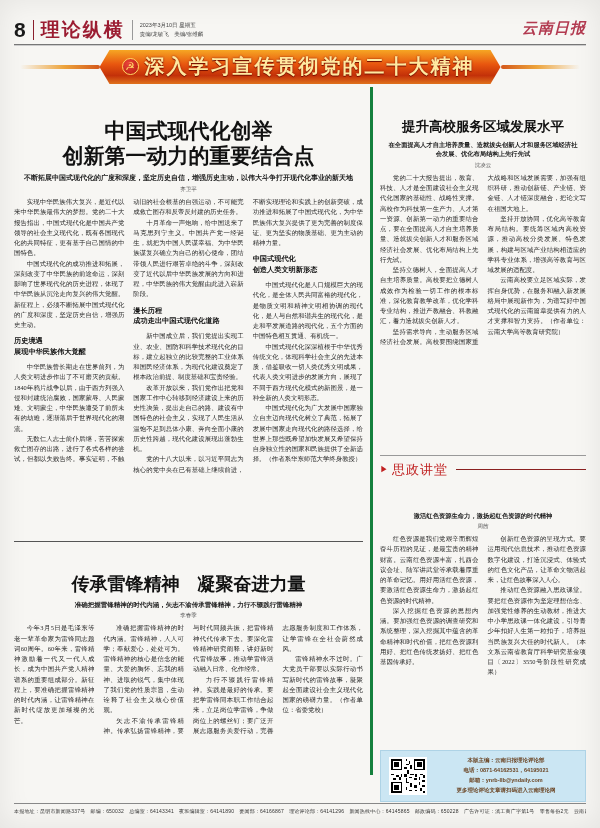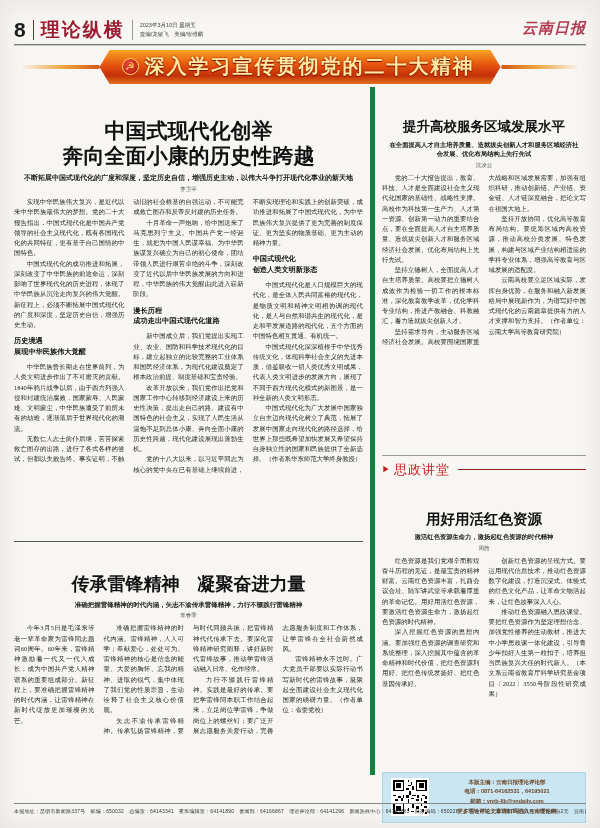--- a/index.html
+++ b/index.html
@@ -30,21 +30,21 @@
             box-shadow:0 1px 2px rgba(120,30,0,.5); }
   .emblem { display:inline-block; width:17px; height:17px; border-radius:50%;
             background:radial-gradient(circle at 35% 30%, #e8443a, #b3170c);
             border:1.5px solid #ffd766; color:#ffd766; font-size:11px; line-height:15px; text-align:center; }
   .banner-text { font-size:20px; font-weight:bold; color:#ffe9a0; letter-spacing:2px;
                  text-shadow:0 1px 0 #7a1200, 0 0 2px #8e1500; white-space:nowrap; }
 
   
   .content { display:flex; margin-top:4px; height:688px; }
   .col-left { width:356px; padding-right:7px; }
-  .col-right { width:216px; border-left:5px solid #15803d; padding-left:7px; }
+  .col-right { width:216px; border-left:3px solid #15803d; padding-left:7px; }
 
   article { display:block;margin-top:32px; }
   .h-main { text-align:center; font-weight:bold; color:#111; font-size:21px; line-height:1.18; margin-top:2px; }
   .h-mid  { text-align:center; font-weight:bold; color:#111; font-size:18px; line-height:1.2; margin-top:2px; }
   .h-right{ text-align:center; font-weight:bold; color:#111; font-size:13.5px; line-height:1.25; margin-top:3px; }
   .subtitle { text-align:center; font-weight:bold; font-size:7px; color:#222; margin-top:4px; line-height:1.5; padding:0 6px; }
   .byline { text-align:center; font-size:5.5px; color:#555; margin:3px 0 4px 0; }
 
   .body { font-family:"Liberation Serif", serif; font-size:6.4px; line-height:1.6; color:#262626;
           text-align:justify; overflow:hidden; column-gap:9px; }
@@ -104,21 +104,21 @@
     <div class="wing r"></div>
   </div>
 
   <div class="content">
 
     <div class="col-left">
 
       <article>
         <h1 class="h-main">
           <span>中国式现代化创举</span><br>
-          <span>奔向全面小康的历史性跨越</span>
+          <span>创新第一动力的重要结合点</span>
         </h1>
         <div class="subtitle">不断拓展中国式现代化的广度和深度，坚定历史自信，增强历史主动，以伟大斗争打开现代化事业的新天地</div>
         <div class="byline">齐卫平</div>
         <div class="body cols3">
           <p>实现中华民族伟大复兴，是近代以来中华民族最伟大的梦想。党的二十大报告指出，中国式现代化是中国共产党领导的社会主义现代化，既有各国现代化的共同特征，更有基于自己国情的中国特色。</p>
           <p>中国式现代化的成功推进和拓展，深刻改变了中华民族的前途命运，深刻影响了世界现代化的历史进程，体现了中华民族从沉沦走向复兴的伟大觉醒。新征程上，必须不断拓展中国式现代化的广度和深度，坚定历史自信，增强历史主动。</p>
           <h3 class="subhead">
             <span>历史境遇</span><br>
             <span>展现中华民族伟大觉醒</span>
           </h3>
@@ -175,21 +175,20 @@
 
       <div class="hrule" style="border-color:#999"></div>
 
       <div class="sz-row">
         <span class="sz-arrow">▶</span>
         <span class="sz-label">思政讲堂</span>
         <span class="sz-line"></span>
       </div>
 
       <article>
-        <h2 class="h-mid" style="font-size:14.5px">用好用活红色资源</h2>
         <div class="subtitle" style="font-size:6.3px">激活红色资源生命力，激扬起红色资源的时代精神</div>
         <div class="byline">周茜</div>
         <div class="body cols2b">
           <p>红色资源是我们党艰辛而辉煌奋斗历程的见证，是最宝贵的精神财富。云南红色资源丰富，扎西会议会址、陆军讲武堂等承载着厚重的革命记忆。用好用活红色资源，要激活红色资源生命力，激扬起红色资源的时代精神。</p>
           <p>深入挖掘红色资源的思想内涵。要加强红色资源的调查研究和系统整理，深入挖掘其中蕴含的革命精神和时代价值，把红色资源利用好、把红色传统发扬好、把红色基因传承好。</p>
           <p>创新红色资源的呈现方式。要运用现代信息技术，推动红色资源数字化建设，打造沉浸式、体验式的红色文化产品，让革命文物活起来，让红色故事深入人心。</p>
           <p>推动红色资源融入思政课堂。要把红色资源作为坚定理想信念、加强党性修养的生动教材，推进大中小学思政课一体化建设，引导青少年扣好人生第一粒扣子，培养担当民族复兴大任的时代新人。（本文系云南省教育厅科学研究基金项目〔2022〕3550号阶段性研究成果）</p>
         </div>
       </article>
 

